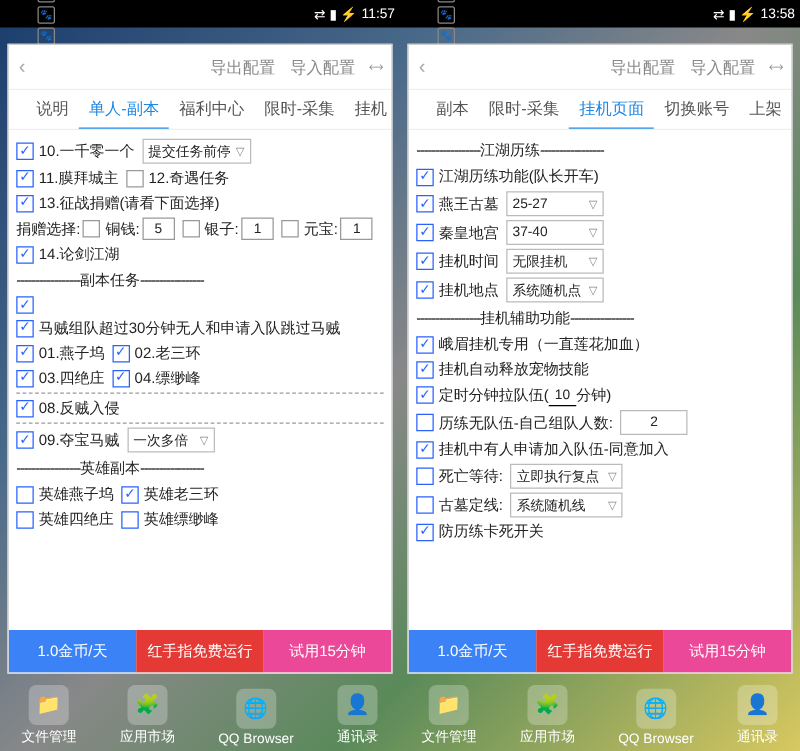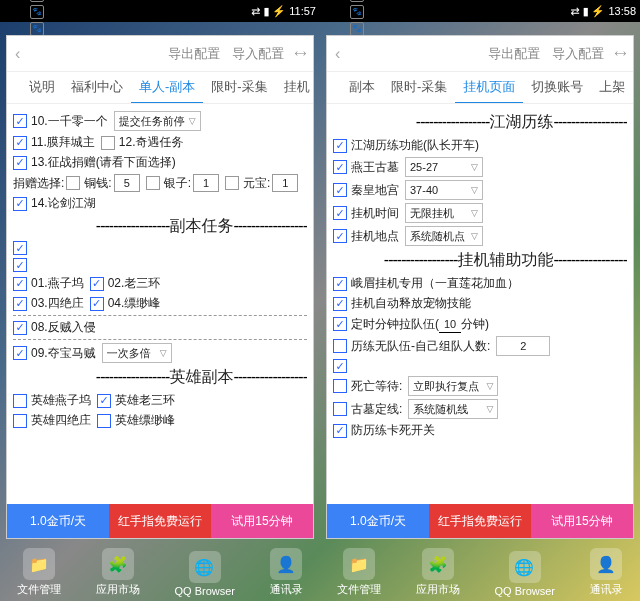--- a/index.html
+++ b/index.html
@@ -19,21 +19,21 @@
   .tab { padding:0 8px; white-space:nowrap; height:32px; line-height:30px; }
   .tab.active { color:#1e88e5; border-bottom:2px solid #1e88e5; }
   .content { flex:1; overflow:hidden; font-size:12px; color:#222; padding:4px 6px 0 6px; }
   .row { display:flex; align-items:center; margin:3px 0; flex-wrap:wrap; }
   .cb { width:14px; height:14px; border:1px solid #2962ff; margin-right:4px; display:inline-flex; align-items:center; justify-content:center; color:#2962ff; font-size:11px; line-height:1; }
   .cb.empty { color:transparent; }
   .cb.grey { border-color:#999; color:transparent; }
   .sel { border:1px solid #bbb; height:20px; display:inline-flex; align-items:center; padding:0 4px; font-size:11px; min-width:70px; justify-content:space-between; }
   .sel .ar { color:#888; font-size:9px; margin-left:4px; }
   .numin { border:1px solid #999; height:18px; width:26px; text-align:center; font-size:11px; display:inline-flex; align-items:center; justify-content:center; }
-  .divider { text-align:right; font-size:16px; margin:4px 0; letter-spacing:0; white-space:nowrap; overflow:hidden; }
+  .divider { text-align:left; font-size:12px; margin:4px 0; letter-spacing:0; white-space:nowrap; overflow:hidden; }
   .divider::before, .divider::after { content:"-----------------"; color:#000; letter-spacing:-1px; }
   .footer { height:34px; display:flex; }
   .fbtn { flex:1; display:flex; align-items:center; justify-content:center; color:#fff; font-size:12px; }
   .fbtn.a { background:#3b82f6; }
   .fbtn.b { background:#e53935; }
   .fbtn.c { background:#ec4899; }
   .dock { position:absolute; bottom:0; left:0; right:0; height:55px; display:flex; justify-content:space-around; align-items:flex-end; padding-bottom:4px; }
   .dock-item { display:flex; flex-direction:column; align-items:center; color:#fff; font-size:11px; gap:2px; }
   .dock-ic { width:32px; height:32px; border-radius:6px; background:rgba(255,255,255,0.25); display:flex; align-items:center; justify-content:center; font-size:16px; }
   .dashline { border-top:1px dashed #999; margin:3px 0; }
@@ -68,22 +68,22 @@
       <div class="app-header">
         <span class="chev">‹</span>
         <div class="hdr-right">
           <span>导出配置</span>
           <span>导入配置</span>
           <span class="shrink">⤢</span>
         </div>
       </div>
       <div class="tabs">
         <div class="tab">说明</div>
+        <div class="tab active">单人-副本</div>
         <div class="tab">福利中心</div>
-        <div class="tab active">单人-副本</div>
         <div class="tab">限时-采集</div>
         <div class="tab">挂机</div>
       </div>
 
       <div class="content">
         <div class="row">
           <span class="cb">✓</span>
           <span class="lbl mr6">10.一千零一个</span>
           <span class="sel">
               <span>提交任务前停</span>
@@ -119,20 +119,21 @@
           <span class="lbl">14.论剑江湖</span>
         </div>
 
         <div class="divider">副本任务</div>
 
         <div class="row">
             <span class="cb">✓</span>
           </div>
         <div class="row">
             <span class="cb">✓</span>
+            <span>马贼组队超过30分钟无人和申请入队跳过马贼</span>
           </div>
         <div class="row">
           <span class="cb">✓</span>
             <span class="mr6">01.燕子坞</span>
           <span class="cb">✓</span>
             <span>02.老三环</span>
         </div>
         <div class="row">
           <span class="cb">✓</span>
             <span class="mr6">03.四绝庄</span>
@@ -288,20 +289,21 @@
         </div>
         <div class="row">
             <span class="cb empty">✓</span>
           <span class="mr6">历练无队伍-自己组队人数:</span>
           <span class="sel" style="min-width:54px;justify-content:center">
               <span>2</span>
             </span>
         </div>
         <div class="row">
             <span class="cb">✓</span>
+            <span>挂机中有人申请加入队伍-同意加入</span>
           </div>
         <div class="row">
             <span class="cb empty">✓</span>
             <span class="mr6">死亡等待:</span>
           <span class="sel" style="min-width:90px">
               <span>立即执行复点</span>
               <span class="ar">▽</span>
             </span>
           </div>
         <div class="row">

